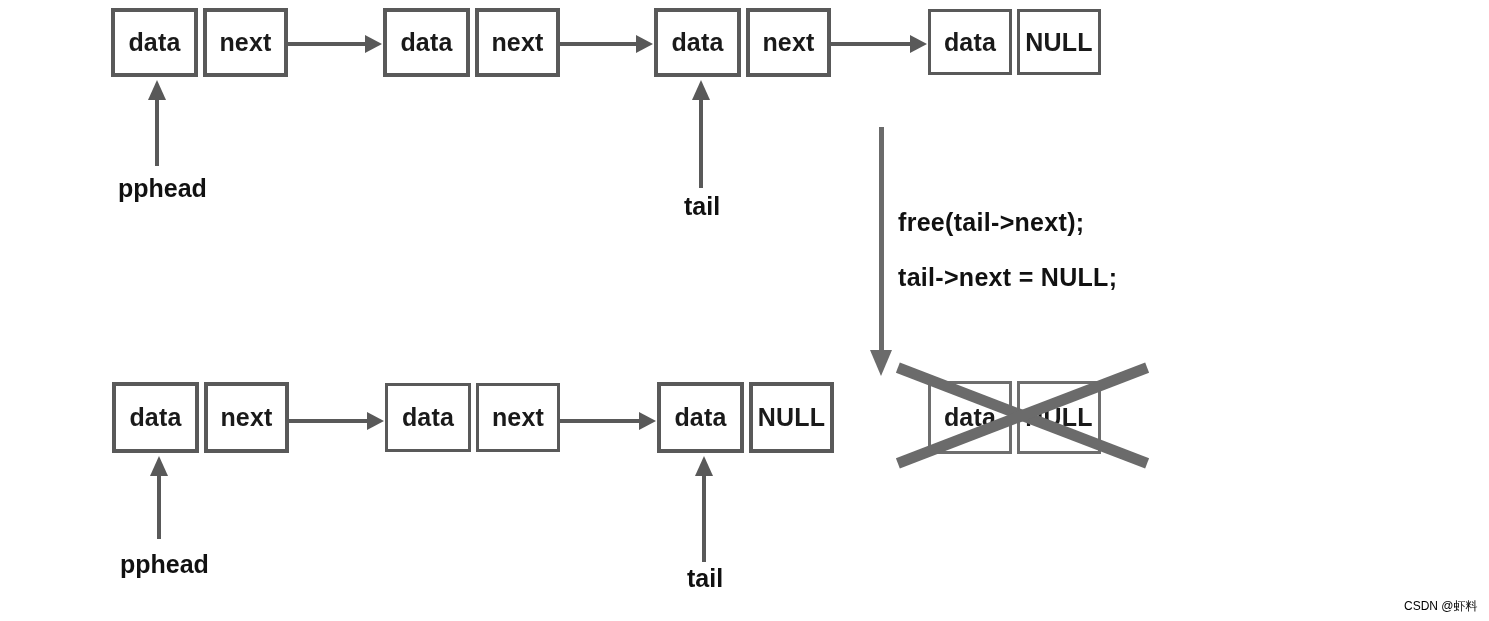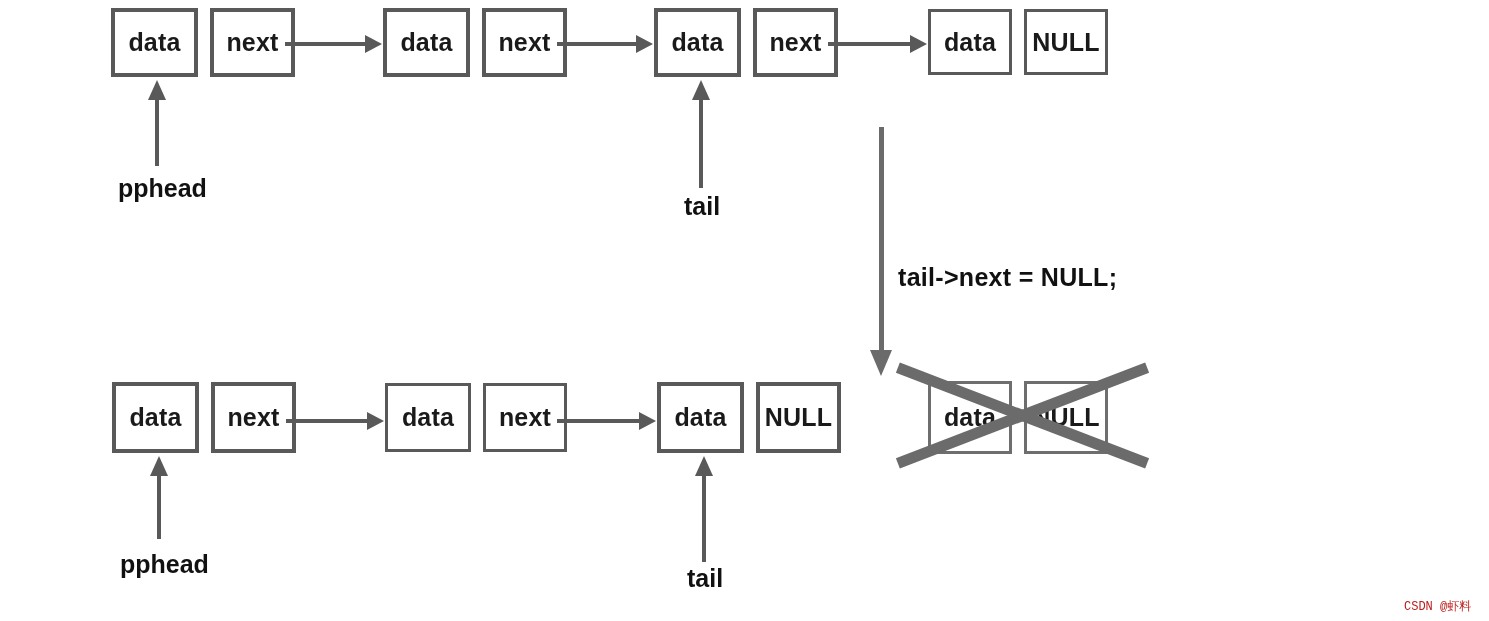--- a/index.html
+++ b/index.html
@@ -24,21 +24,21 @@
     border:4px solid #595959;
     background:#ffffff;
     display:flex;
     align-items:center;
     justify-content:center;
     font-weight:bold;
     color:#1a1a1a;
     letter-spacing:.2px;
   }
   .cell.thin{border-width:3px;}
-  .cell + .cell{margin-left:12px;}
+  .cell + .cell{margin-left:5px;}
 
   
   .harrow{position:absolute;height:0;}
   .harrow .shaft{
     position:absolute;left:0;top:0;height:4px;background:#595959;
   }
   .harrow .head{
     position:absolute;top:-7px;width:0;height:0;
     border-top:9px solid transparent;
     border-bottom:9px solid transparent;
@@ -88,24 +88,24 @@
   .cross{position:absolute;}
   .cross .bar{
     position:absolute;left:0;top:50%;
     height:11px;background:#6b6b6b;
     transform-origin:50% 50%;
   }
 
   
   .watermark{
     position:absolute;
-    color:#b91c1c;
+    color:#000000;
     font-size:12px;
     white-space:nowrap;
-    font-family:Liberation Mono, monospace;
+    font-family:Liberation Sans, sans-serif;
   }
 </style>
 </head>
 <body>
 
 <div class="stage">
 
   <div class="node" style="left:111px;top:8px;">
     <div class="cell" style="width:87px;height:69px;font-size:25px;">data</div>
     <div class="cell" style="width:85px;height:69px;font-size:25px;">next</div>
@@ -151,20 +151,21 @@
     <div class="head"></div>
     <div class="shaft" style="top:18px;height:90px;"></div>
   </div>
   <div class="ptr-label" style="left:684px;top:192px;font-size:25px;">tail</div>
 
   <div class="downarrow" style="left:870px;top:127px;width:22px;height:249px;">
     <div class="shaft" style="height:225px;"></div>
     <div class="head"></div>
   </div>
 
+  <div class="code-line" style="left:898px;top:208px;font-size:25px;">free(tail-&gt;next);</div>
   <div class="code-line" style="left:898px;top:263px;font-size:25px;">tail-&gt;next = NULL;</div>
 
   <div class="node" style="left:112px;top:382px;">
     <div class="cell" style="width:87px;height:71px;font-size:25px;">data</div>
     <div class="cell" style="width:85px;height:71px;font-size:25px;">next</div>
   </div>
 
   <div class="harrow" style="left:286px;top:419px;width:99px;">
     <div class="shaft" style="width:83px;"></div>
     <div class="head" style="left:81px;"></div>

